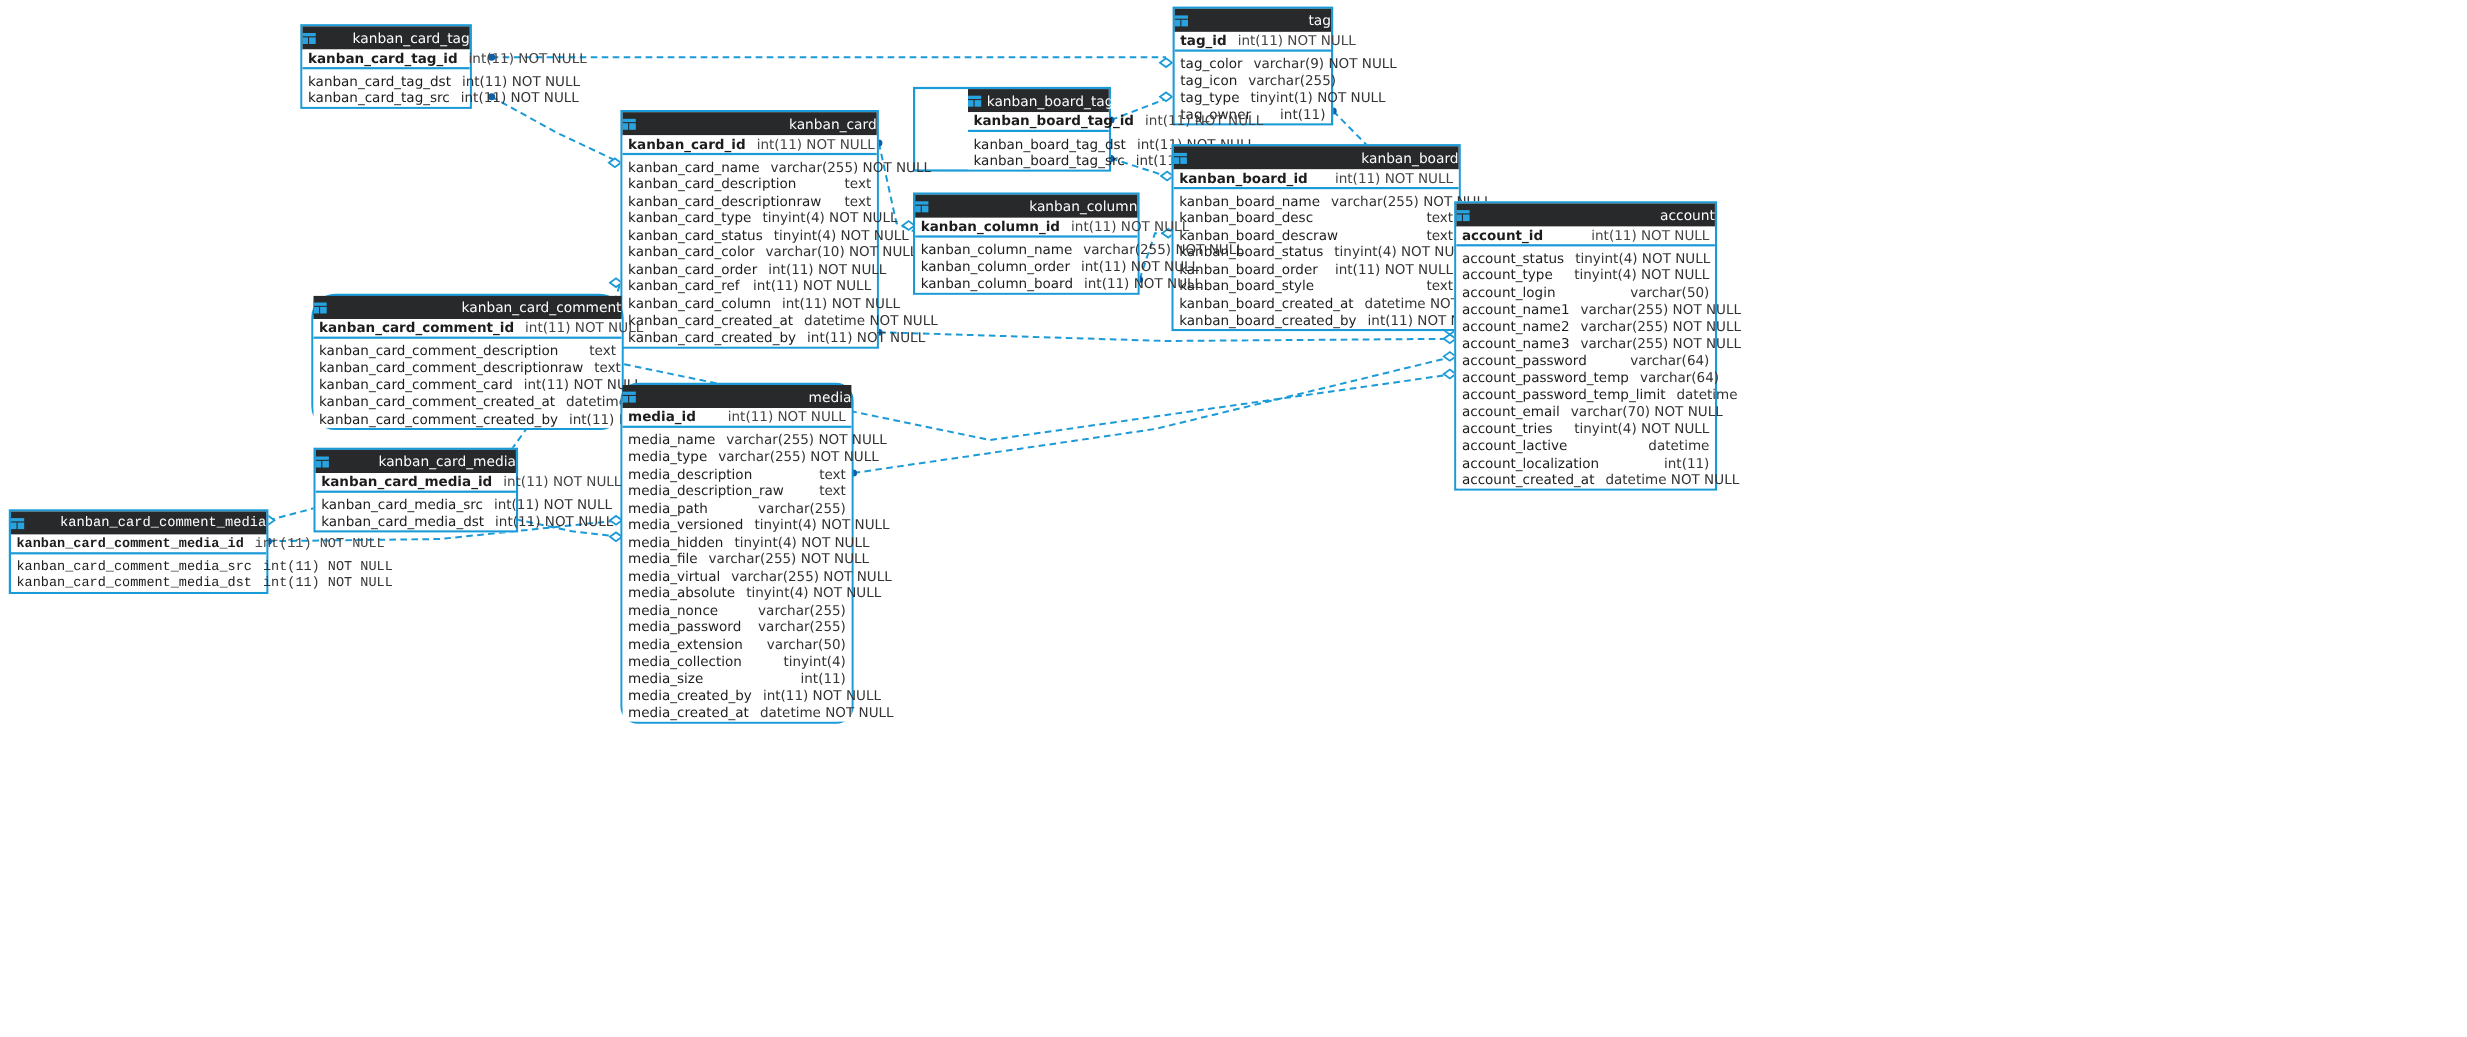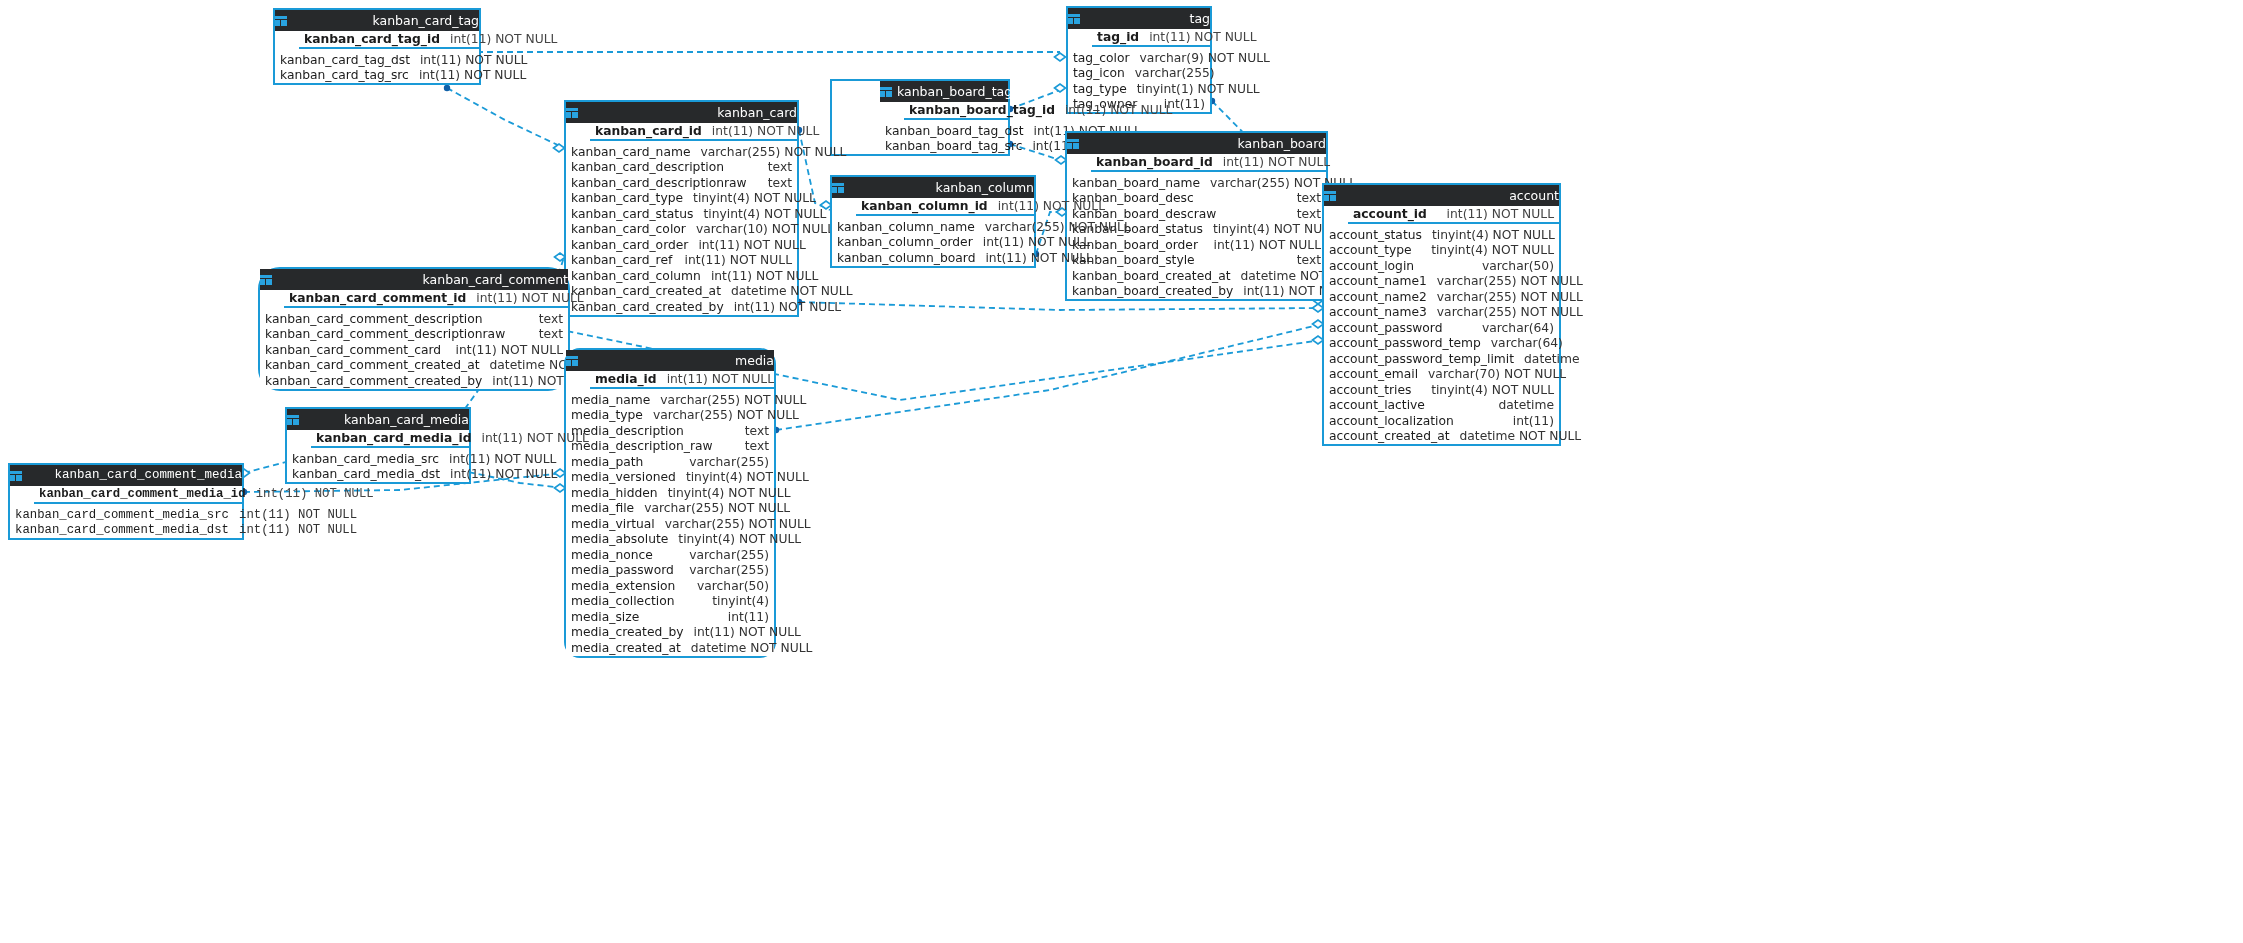--- a/index.html
+++ b/index.html
@@ -76,21 +76,20 @@
     white-space: nowrap;
     box-sizing: border-box;
   }
   .row .fname { text-align: left; }
   .row .ftype { text-align: right; color: #333; padding-left: 10px; }
 
   .row.pk {
     font-weight: bold;
     border-bottom: 2px solid #1a9ad7;
     height: 18px;
-    margin-left: 24px;
   }
   .row.pk .ftype { font-weight: normal; color:#444; }
   .pk-pad { height: 3px; }
 </style>
 </head>
 <body>
 
 <div id="canvas">
 
   <svg id="edges" viewBox="0 0 2243 943" xmlns="http://www.w3.org/2000/svg">
@@ -138,21 +137,21 @@
       <polygon points="238.5,473 244,469.04 249.5,473 244,476.96" fill="#ffffff" stroke="#1a9ad7" stroke-width="1.6"></polygon>
       <path d="M244,492 L400,490 L564,473" fill="none" stroke="#1a9ad7" stroke-width="1.8" stroke-dasharray="6 4"></path>
       <circle cx="244" cy="492" r="3.2" fill="#1060a8"></circle>
       <polygon points="554.5,473 560,469.04 565.5,473 560,476.96" fill="#ffffff" stroke="#1a9ad7" stroke-width="1.6"></polygon>
       <path d="M776,430 L1050,390 L1322,324" fill="none" stroke="#1a9ad7" stroke-width="1.8" stroke-dasharray="6 4"></path>
       <circle cx="776" cy="430" r="3.2" fill="#1060a8"></circle>
       <polygon points="1312.5,324 1318,320.04 1323.5,324 1318,327.96" fill="#ffffff" stroke="#1a9ad7" stroke-width="1.6"></polygon>
     </svg>
 
   <div id="entities-layer">
-      <div class="entity" style="left: 273px; top: 8px; width: 208px;">
+      <div class="entity" style="left: 273px; top: 22px; width: 156px;">
         <div class="entity-header">
           <span class="tbl-icon">
             <i class="r1"></i>
             <i class="c1"></i>
             <i class="c2"></i>
           </span>
           <span>kanban_card_tag</span>
         </div>
         <div class="entity-body">
           <div class="row pk">
@@ -433,21 +432,21 @@
           <div class="row">
             <span class="fname">account_localization</span>
             <span class="ftype">int(11)</span>
           </div>
           <div class="row">
             <span class="fname">account_created_at</span>
             <span class="ftype">datetime NOT NULL</span>
           </div>
         </div>
       </div>
-      <div class="entity" style="left: 258px; top: 267px; width: 312px; border-radius: 22px;">
+      <div class="entity" style="left: 283px; top: 267px; width: 284px; border-radius: 22px;">
         <div class="entity-header">
           <span class="tbl-icon">
             <i class="r1"></i>
             <i class="c1"></i>
             <i class="c2"></i>
           </span>
           <span>kanban_card_comment</span>
         </div>
         <div class="entity-body">
           <div class="row pk">

